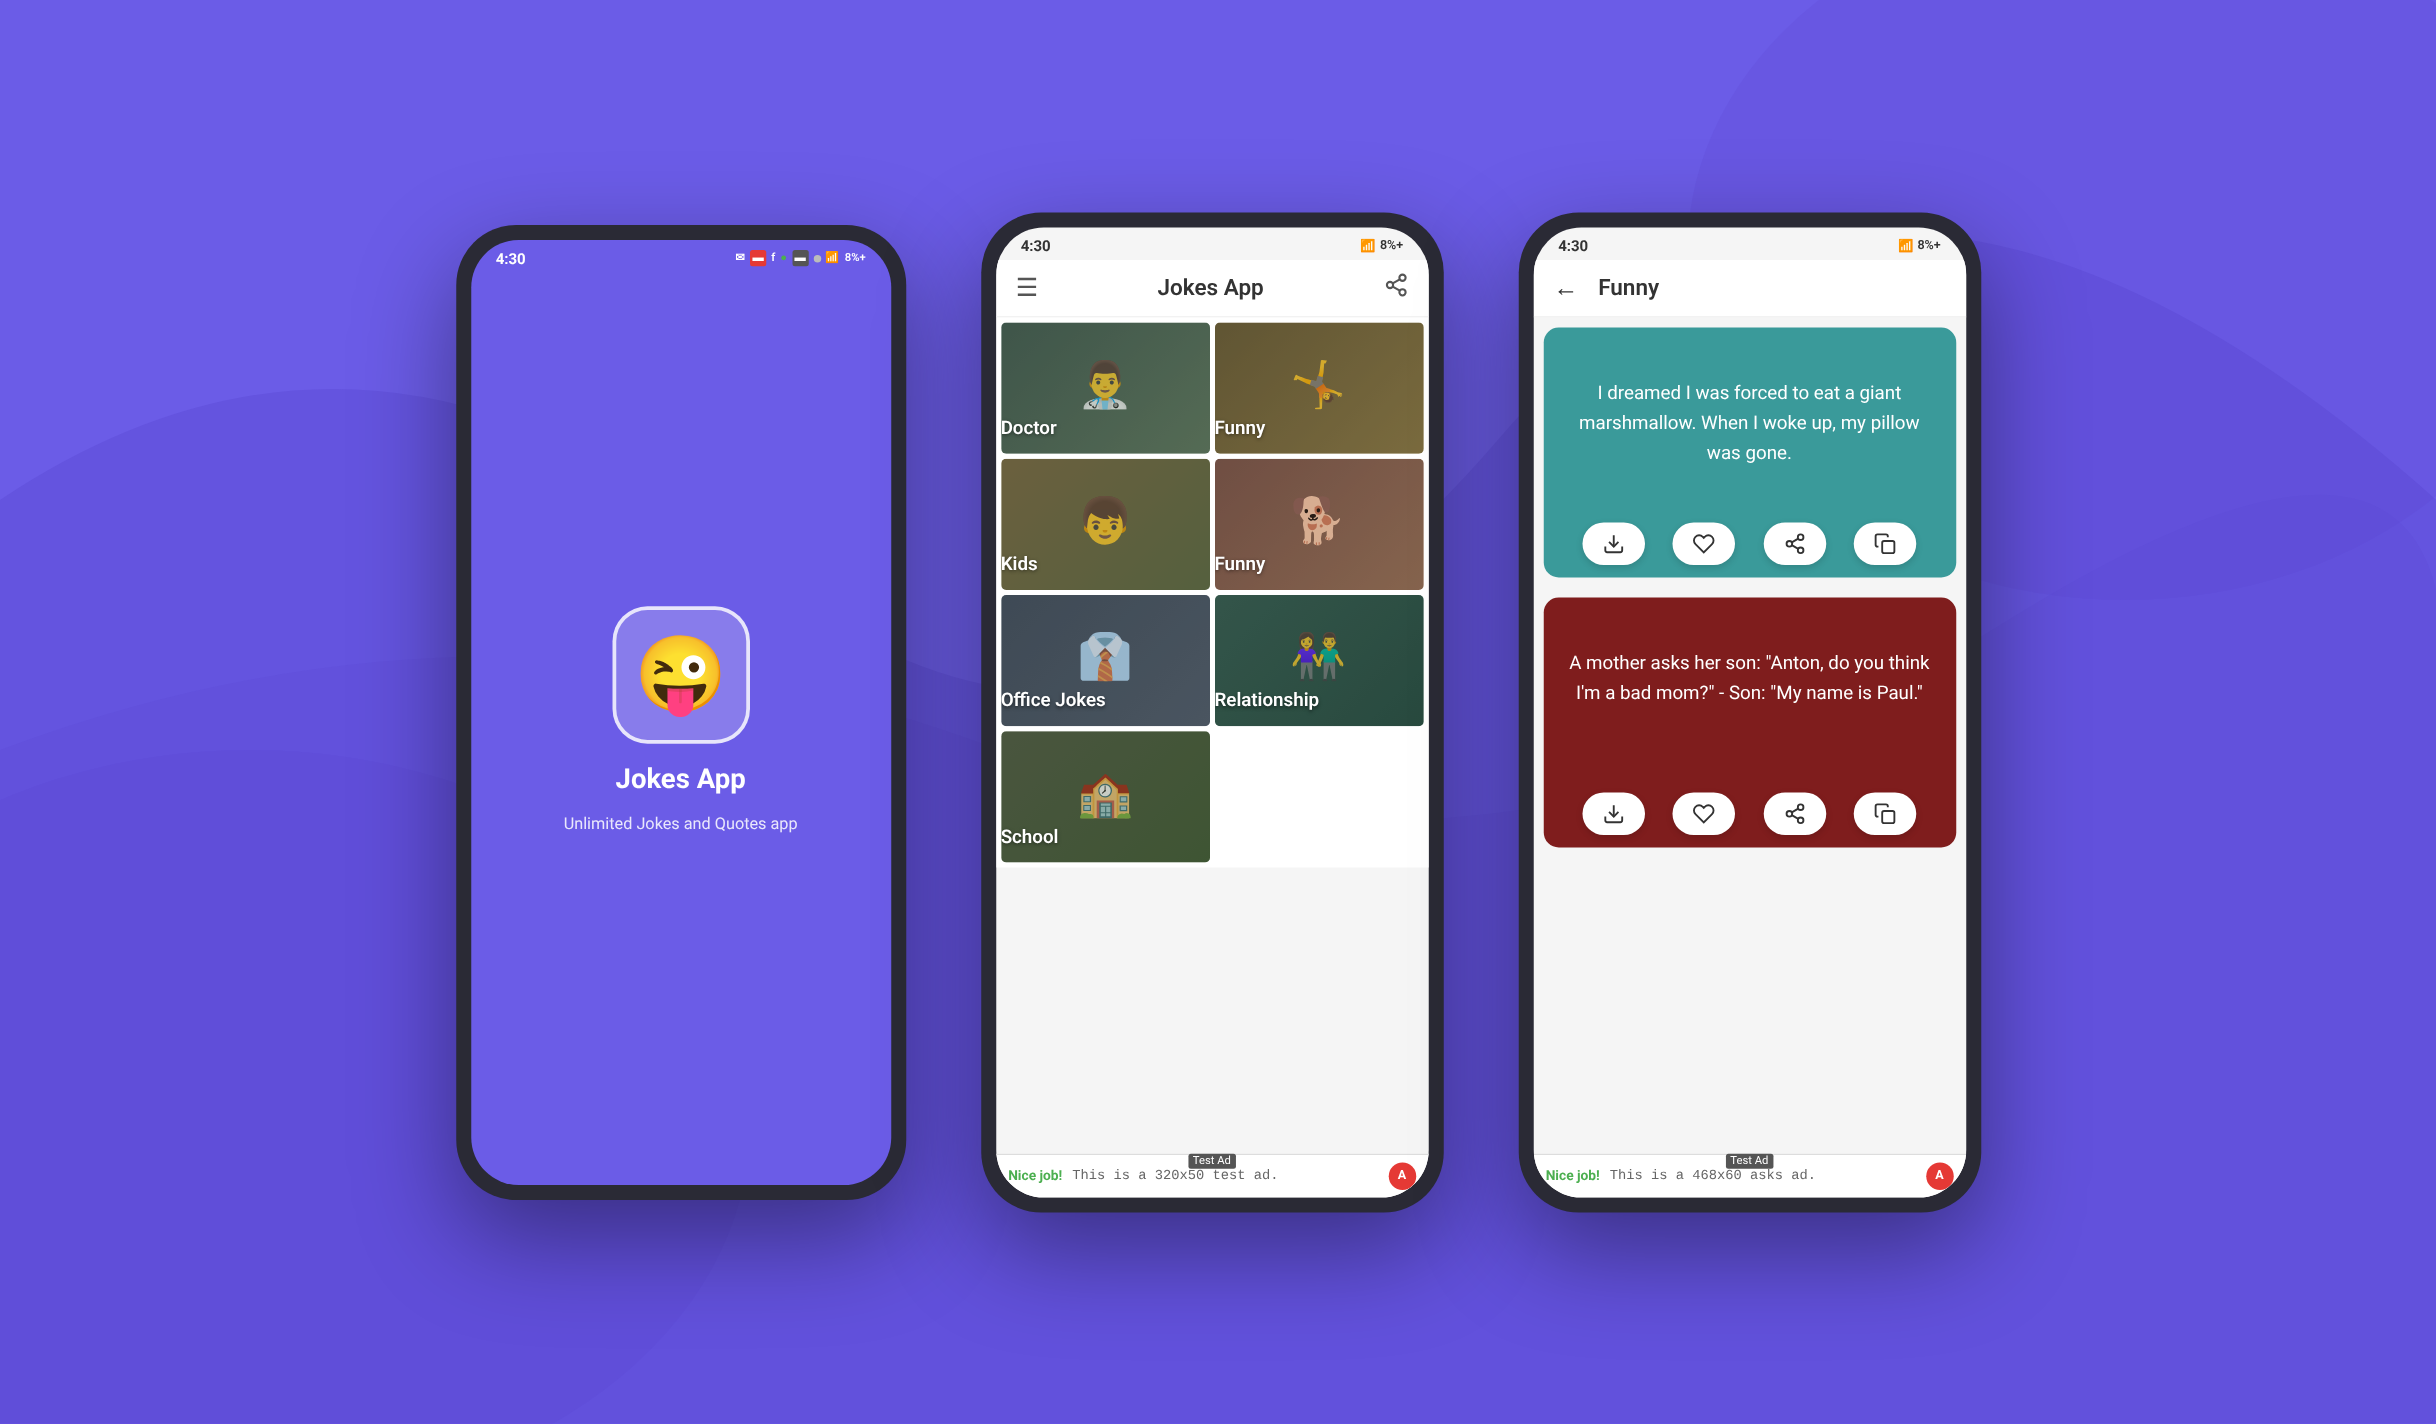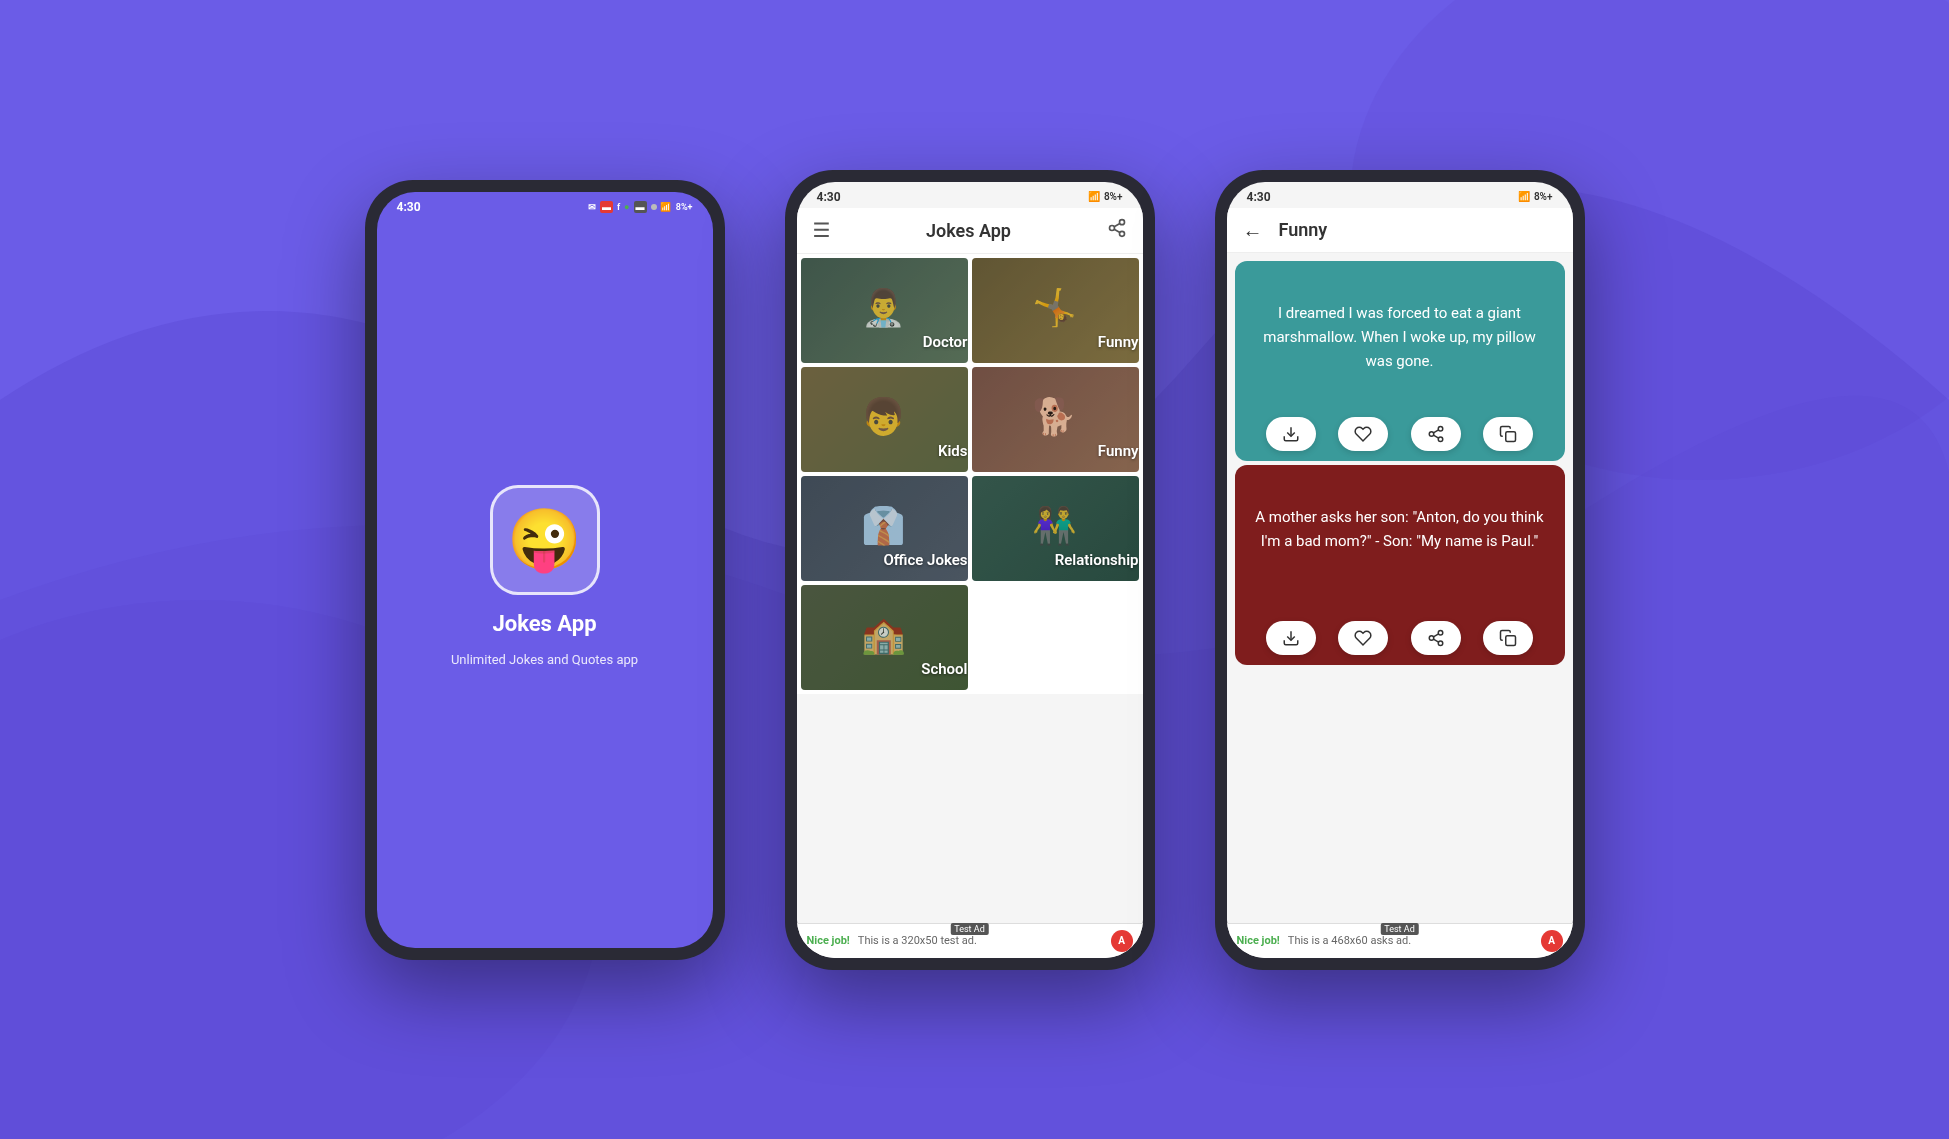--- a/index.html
+++ b/index.html
@@ -186,21 +186,21 @@
       position: absolute;
       top: 0; left: 0;
       width: 100%; height: 100%;
       background: rgba(0,0,0,0.3);
     }
 
     .category-card-label {
       position: absolute;
       bottom: 12px;
       left: 0; right: 0;
-      text-align: right;
+      text-align: left;
       color: white;
       font-size: 15px;
       font-weight: 600;
       text-shadow: 0 1px 3px rgba(0,0,0,0.5);
     }
 
     
     .cat-doctor { background: linear-gradient(135deg, #5a7a6a 0%, #7a9a7a 100%); }
     .cat-funny { background: linear-gradient(135deg, #8a7a4a 0%, #b09a5a 100%); }
     .cat-kids { background: linear-gradient(135deg, #9a8a5a 0%, #7a8a5a 100%); }
@@ -241,21 +241,21 @@
       position: absolute;
       top: -1px;
       left: 50%;
       transform: translateX(-50%);
     }
     .ad-nicejob {
       color: #4CAF50;
       font-weight: 700;
       font-size: 11px;
     }
-    .ad-text { color: #666; font-size: 11px; }
+    .ad-text { color: #666; font-size: 11px; font-family: Liberation Mono, monospace; }
     .ad-logo {
       width: 22px;
       height: 22px;
       background: #e53935;
       border-radius: 50%;
       display: flex;
       align-items: center;
       justify-content: center;
       color: white;
       font-size: 10px;
@@ -282,21 +282,21 @@
       color: #333;
       cursor: pointer;
     }
 
     .joke-scroll {
       overflow-y: auto;
       height: calc(100% - 92px);
       padding: 8px;
       display: flex;
       flex-direction: column;
-      gap: 4px;
+      gap: 16px;
     }
 
     .joke-card {
       border-radius: 12px;
       padding: 20px 16px 60px;
       position: relative;
       min-height: 200px;
     }
     .joke-card-teal { background: #3a9a9a; }
     .joke-card-cyan { background: #7f1d1d; }

